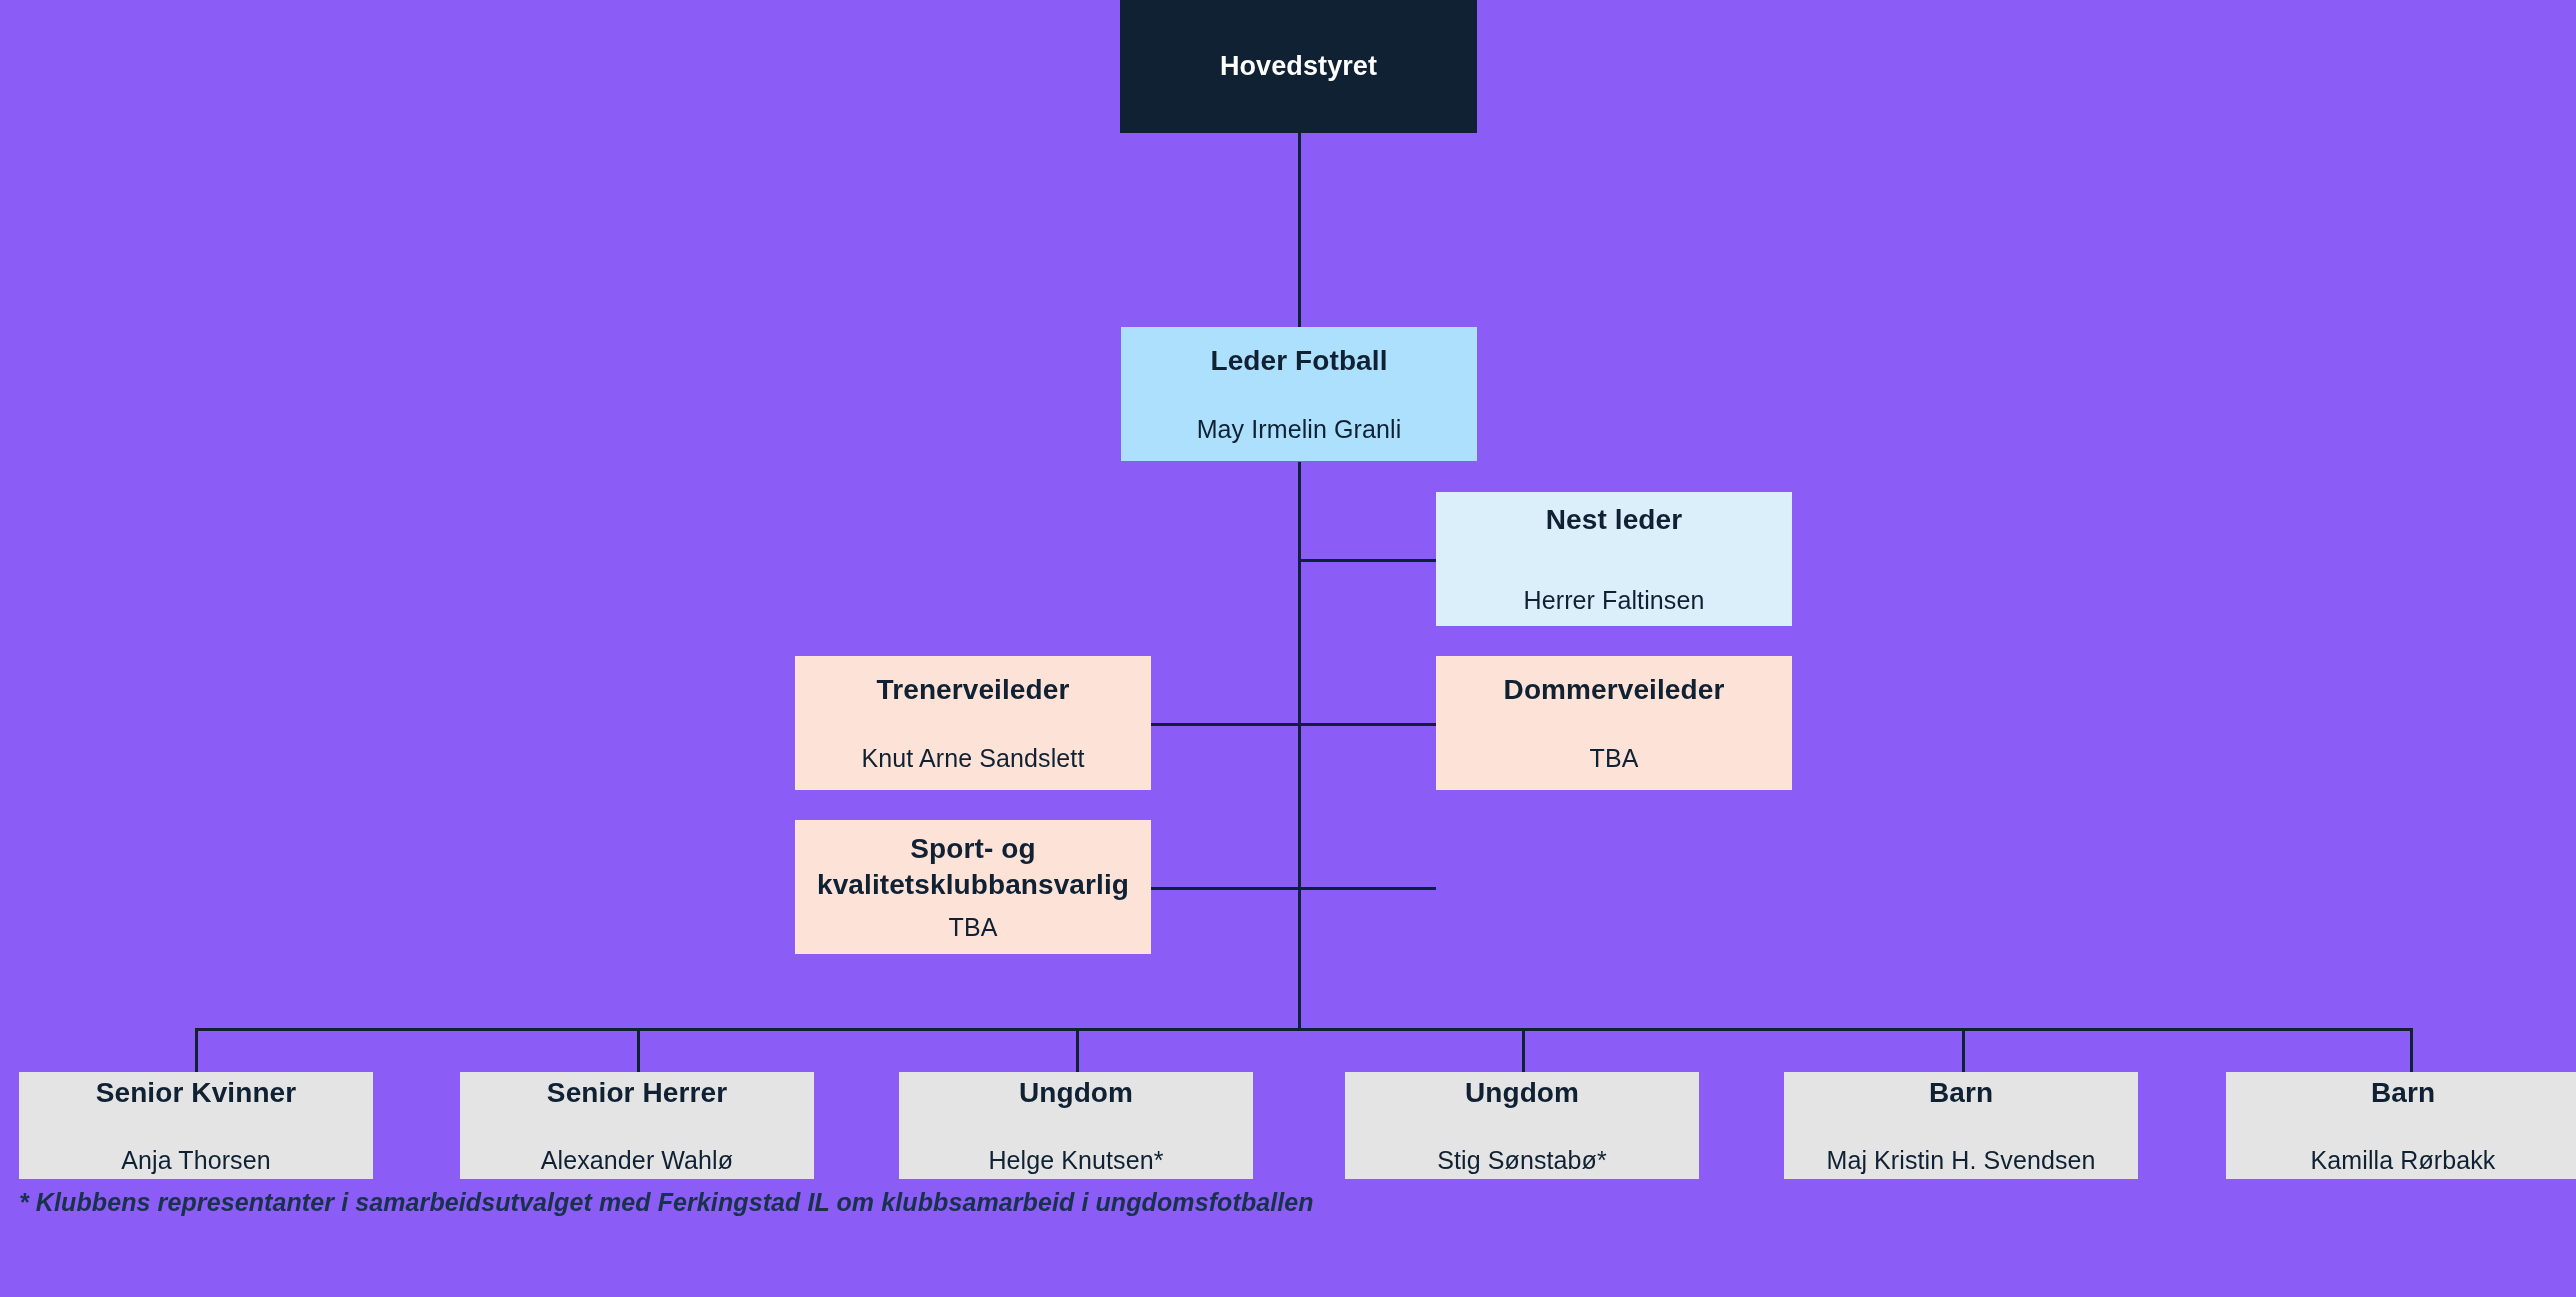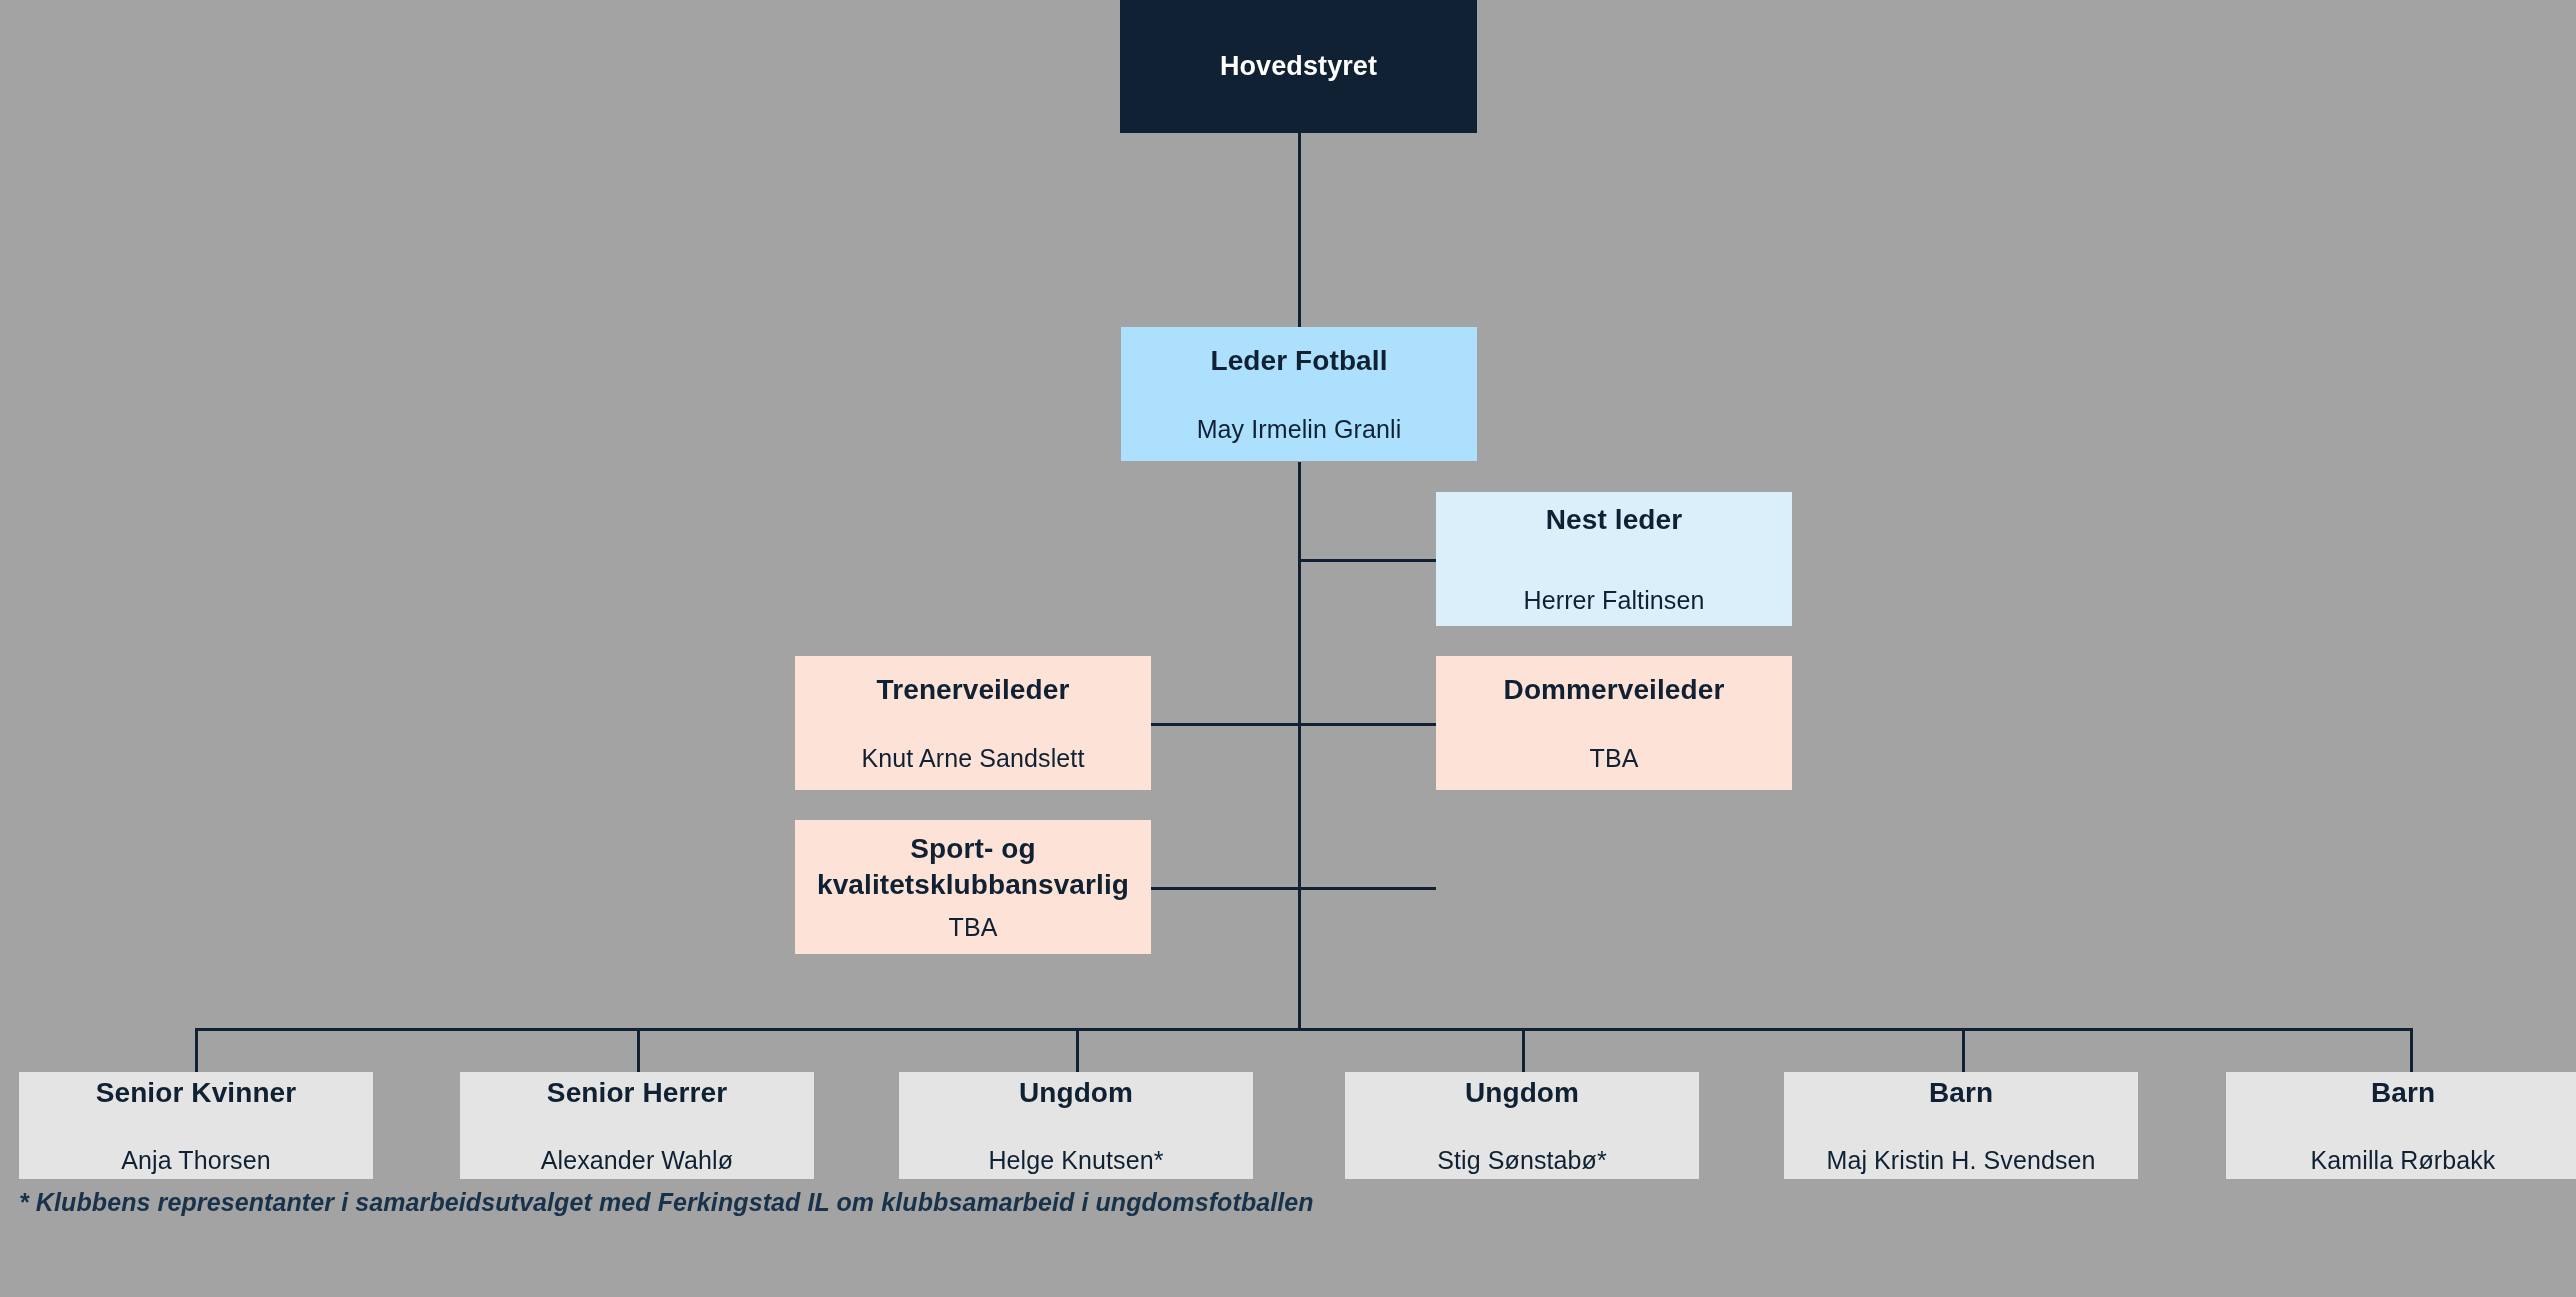--- a/index.html
+++ b/index.html
@@ -8,21 +8,21 @@
     padding: 0;
   }
   body {
     background: #4a704e;
     font-family: "Liberation Sans", sans-serif;
   }
   #chart-root {
     position: relative;
     width: 2576px;
     height: 1297px;
-    background: #a3a3a3;
+    background: #8b5cf6;
     overflow: hidden;
   }
 
   
   .line-v {
     position: absolute;
     width: 3.4px;
     background: #0f2133;
   }
   .line-h {

